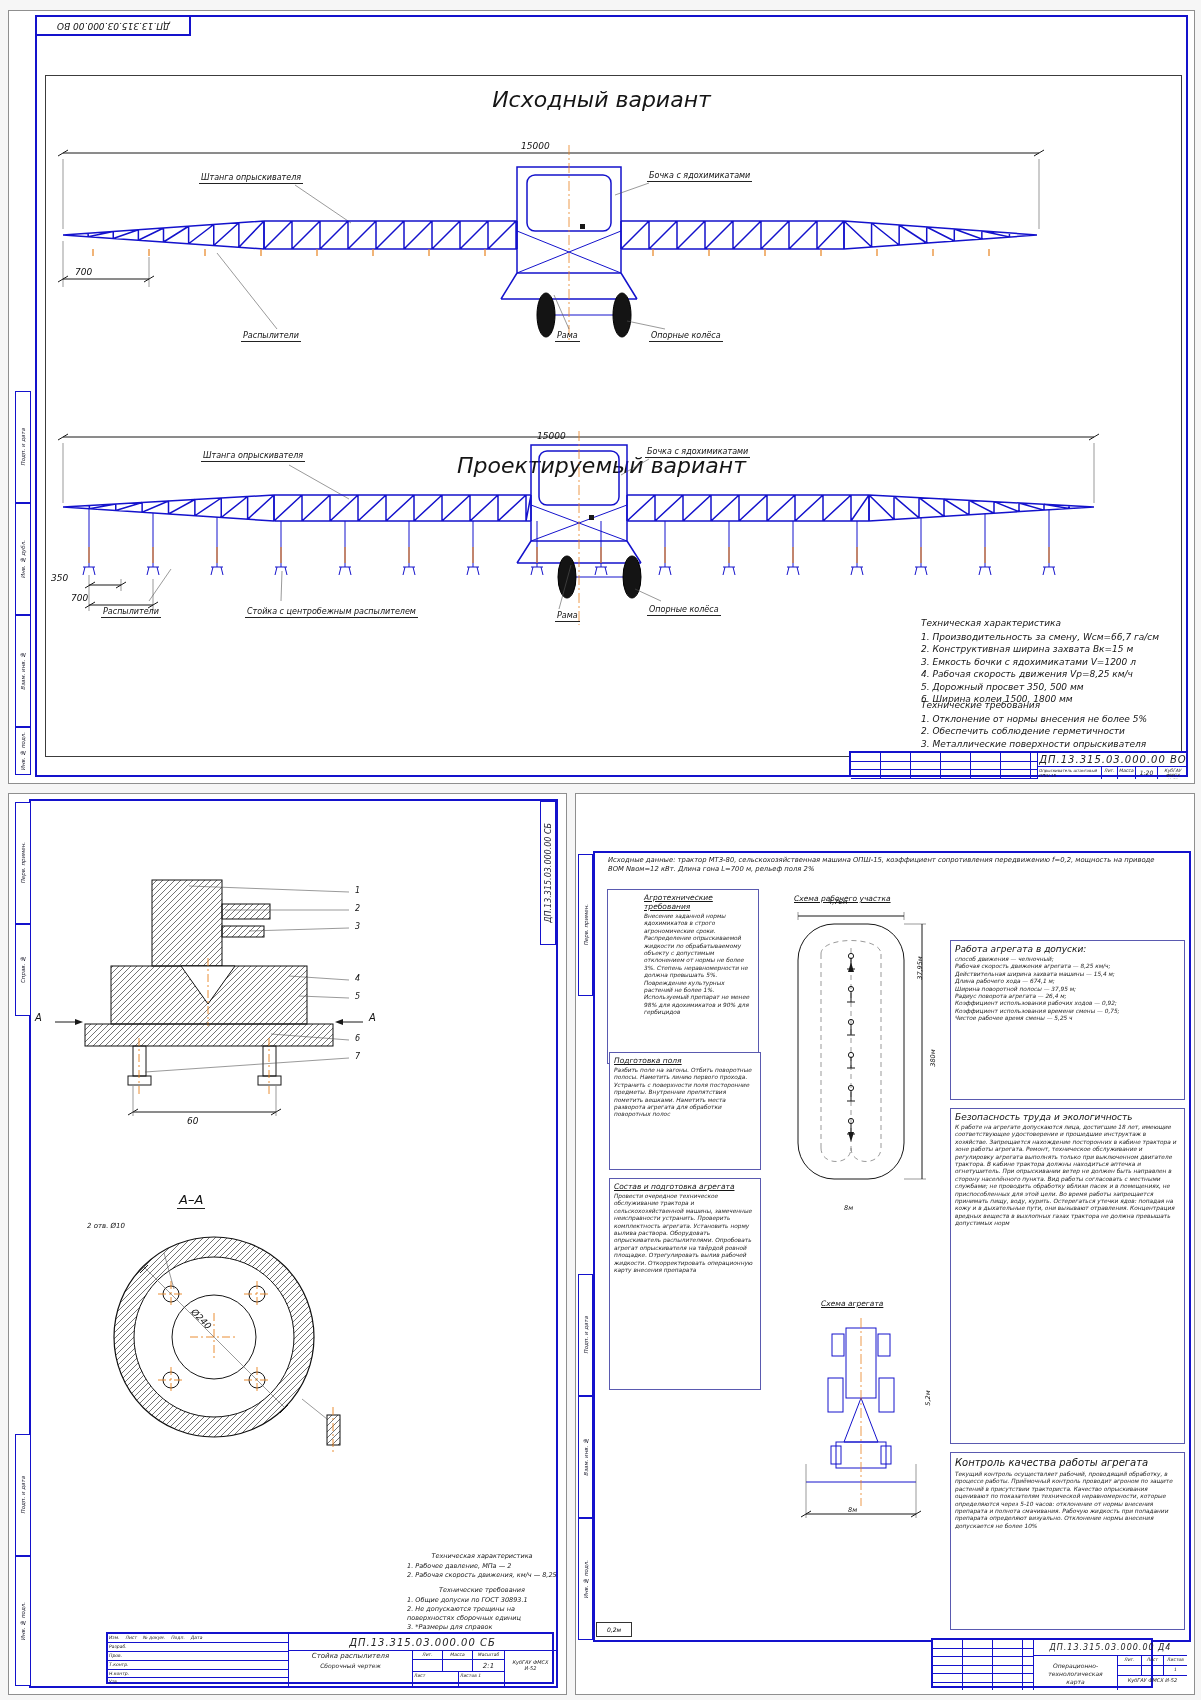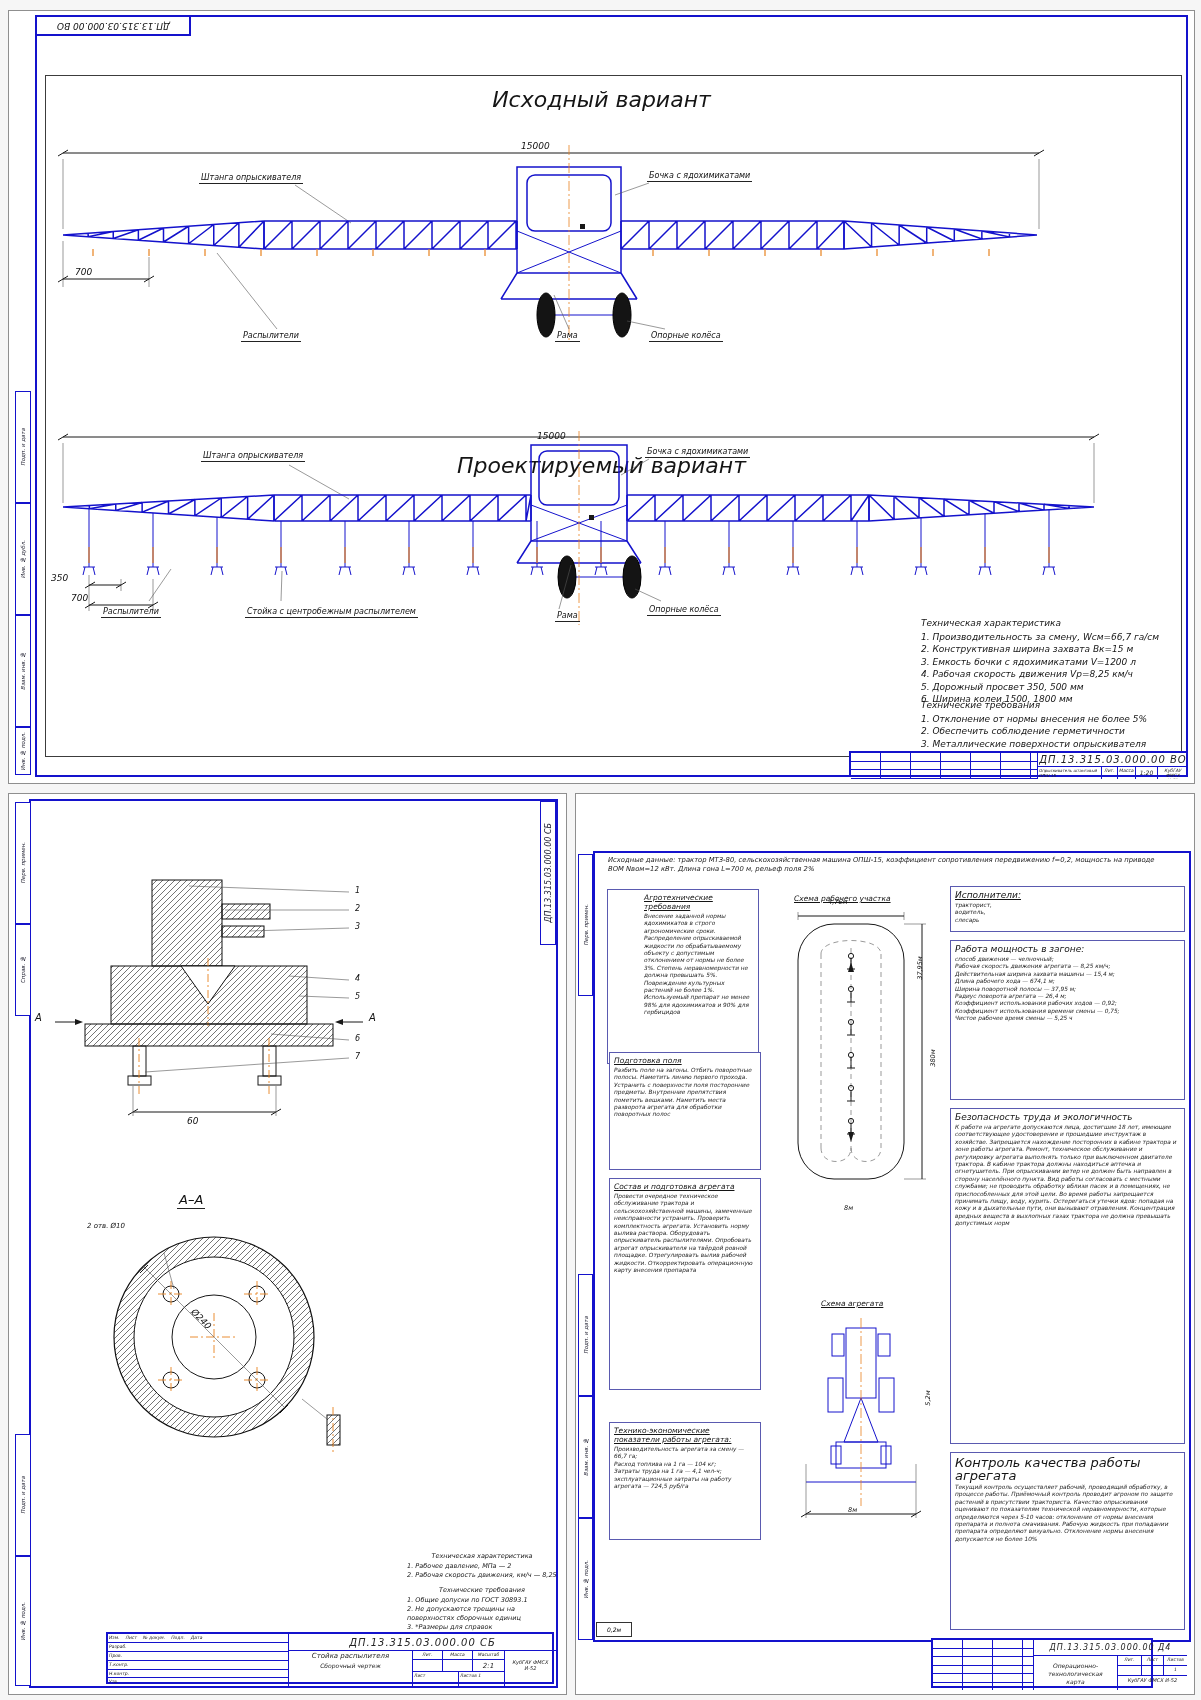--- a/index.html
+++ b/index.html
@@ -385,27 +385,20 @@
       <div class="s3b">Внесение заданной нормы ядохимикатов в строго агрономические сроки. Распределение опрыскиваемой жидкости по обрабатываемому объекту с допустимым отклонением от нормы не более 3%. Степень неравномерности не должна превышать 5%. Повреждение культурных растений не более 1%. Используемый препарат не менее 98% для ядохимикатов и 90% для гербицидов</div>
     </div>
     <div class="s3sec" style="left:33px;top:258px;width:152px;height:118px;">
       <div class="s3t">Подготовка поля</div>
       <div class="s3b">Разбить поле на загоны. Отбить поворотные полосы. Наметить линию первого прохода. Устранить с поверхности поля посторонние предметы. Внутренние препятствия пометить вешками. Наметить места разворота агрегата для обработки поворотных полос</div>
     </div>
     <div class="s3sec" style="left:33px;top:384px;width:152px;height:212px;">
       <div class="s3t">Состав и подготовка агрегата</div>
       <div class="s3b">Провести очередное техническое обслуживание трактора и сельскохозяйственной машины, замеченные неисправности устранить. Проверить комплектность агрегата. Установить норму вылива раствора. Оборудовать опрыскиватель распылителями. Опробовать агрегат опрыскивателя на твёрдой ровной площадке. Отрегулировать вылив рабочей жидкости. Откорректировать операционную карту внесения препарата</div>
     </div>
-    <div class="s3sec" style="left:33px;top:628px;width:152px;height:118px;">
-      <div class="s3t">Технико-экономические показатели работы агрегата:</div>
-      <div class="s3b pre">Производительность агрегата за смену — 66,7 га;
-Расход топлива на 1 га — 104 кг;
-Затраты труда на 1 га — 4,1 чел-ч;
-эксплуатационные затраты на работу агрегата — 724,5 руб/га</div>
-    </div>
 
     <div class="schemetitle" style="left:218px;top:100px;">Схема рабочего участка</div>
     <svg id="svg-field" style="left:200px;top:118px;" width="150" height="290" viewBox="0 0 150 290">
       <rect class="blk" x="22" y="12" width="106" height="255" rx="36"></rect>
       <path class="thinD" d="M45,42 L45,236 M75,36 L75,242 M105,42 L105,236 M45,42 C45,24 105,24 105,42 M45,236 C45,254 75,254 75,236 M75,236 C75,254 105,254 105,236"></path>
       <path class="blkf" d="M72,60 L75,50 L78,60 Z M72,220 L75,230 L78,220 Z"></path>
       <g id="field-nozzles">
           <circle cx="75" cy="44" r="2.6" class="blk"></circle>
           <path d="M75,47L75,57M71,57L79,57" class="blk"></path>
           <circle cx="75" cy="77" r="2.6" class="blk"></circle>
@@ -442,44 +435,38 @@
         <path d="M20,168 L130,168"></path>
       </g>
       <path class="orgc" d="M75,4 L75,192"></path>
       <path class="thin" d="M20,150 L20,204 M130,150 L130,204"></path>
       <path class="blk" d="M20,200 L130,200 M15,203 L25,197 M125,203 L135,197"></path>
     </svg>
     <div class="dim rot" style="left:344px;top:600px;font-size:6.5px;">5,2м</div>
     <div class="dim" style="left:272px;top:712px;font-size:6.5px;">8м</div>
     <div class="abs" style="left:20px;top:828px;width:34px;height:13px;border:1px solid #333;font:italic 6px 'DejaVu Sans',sans-serif;display:flex;align-items:center;justify-content:center;">0,2м</div>
 
-    <div class="s3sec" style="left:374px;top:92px;width:235px;height:46px;">
-      <div class="s3t big" style="text-decoration:underline;">Исполнители:</div>
-      <div class="s3b pre">тракторист,
-водитель,
-слесарь</div>
-    </div>
     <div class="s3sec" style="left:374px;top:146px;width:235px;height:160px;">
-      <div class="s3t big">Работа мощность в загоне:</div>
+      <div class="s3t big">Работа агрегата в допуски:</div>
       <div class="s3b pre">способ движения — челночный;
 Рабочая скорость движения агрегата — 8,25 км/ч;
 Действительная ширина захвата машины — 15,4 м;
 Длина рабочего хода — 674,1 м;
 Ширина поворотной полосы — 37,95 м;
 Радиус поворота агрегата — 26,4 м;
 Коэффициент использования рабочих ходов — 0,92;
 Коэффициент использования времени смены — 0,75;
 Чистое рабочее время смены — 5,25 ч</div>
     </div>
     <div class="s3sec" style="left:374px;top:314px;width:235px;height:336px;">
       <div class="s3t big">Безопасность труда и экологичность</div>
       <div class="s3b">К работе на агрегате допускаются лица, достигшие 18 лет, имеющие соответствующее удостоверение и прошедшие инструктаж в хозяйстве. Запрещается нахождение посторонних в кабине трактора и зоне работы агрегата. Ремонт, техническое обслуживание и регулировку агрегата выполнять только при выключенном двигателе трактора. В кабине трактора должны находиться аптечка и огнетушитель. При опрыскивании ветер не должен быть направлен в сторону населённого пункта. Вид работы согласовать с местными службами; не проводить обработку вблизи пасек и в помещениях, не приспособленных для этой цели. Во время работы запрещается принимать пищу, воду, курить. Остерегаться утечки ядов: попадая на кожу и в дыхательные пути, они вызывают отравления. Концентрация вредных веществ в выхлопных газах трактора не должна превышать допустимых норм</div>
     </div>
     <div class="s3sec" style="left:374px;top:658px;width:235px;height:178px;">
-      <div class="s3t big" style="font-size:13px;line-height:13px;">Контроль качества работы агрегата</div>
+      <div class="s3t big" style="font-size:10px;line-height:13px;">Контроль качества работы агрегата</div>
       <div class="s3b">Текущий контроль осуществляет рабочий, проводящий обработку, в процессе работы. Приёмочный контроль проводит агроном по защите растений в присутствии тракториста. Качество опрыскивания оценивают по показателям технической неравномерности, которые определяются через 5-10 часов: отклонение от нормы внесения препарата и полнота смачивания. Рабочую жидкость при попадании препарата определяют визуально. Отклонение нормы внесения допускается не более 10%</div>
     </div>
 
     <div class="tbx" style="left:355px;top:844px;width:222px;height:50px;padding-left:48px;">
       <div class="tc noL noT grid5" style="left:0;top:0;width:100px;height:50px;"></div>
       <div class="tc noT docnum" style="left:100px;top:0;width:154px;height:15px;font-size:8px;">ДП.13.315.03.000.00 Д4</div>
       <div class="tc" style="left:100px;top:15px;width:84px;height:35px;text-align:center;font-size:6px;line-height:8px;padding-top:6px;">
         <div>Операционно-технологическая</div>
         <div>карта</div>
       </div>

